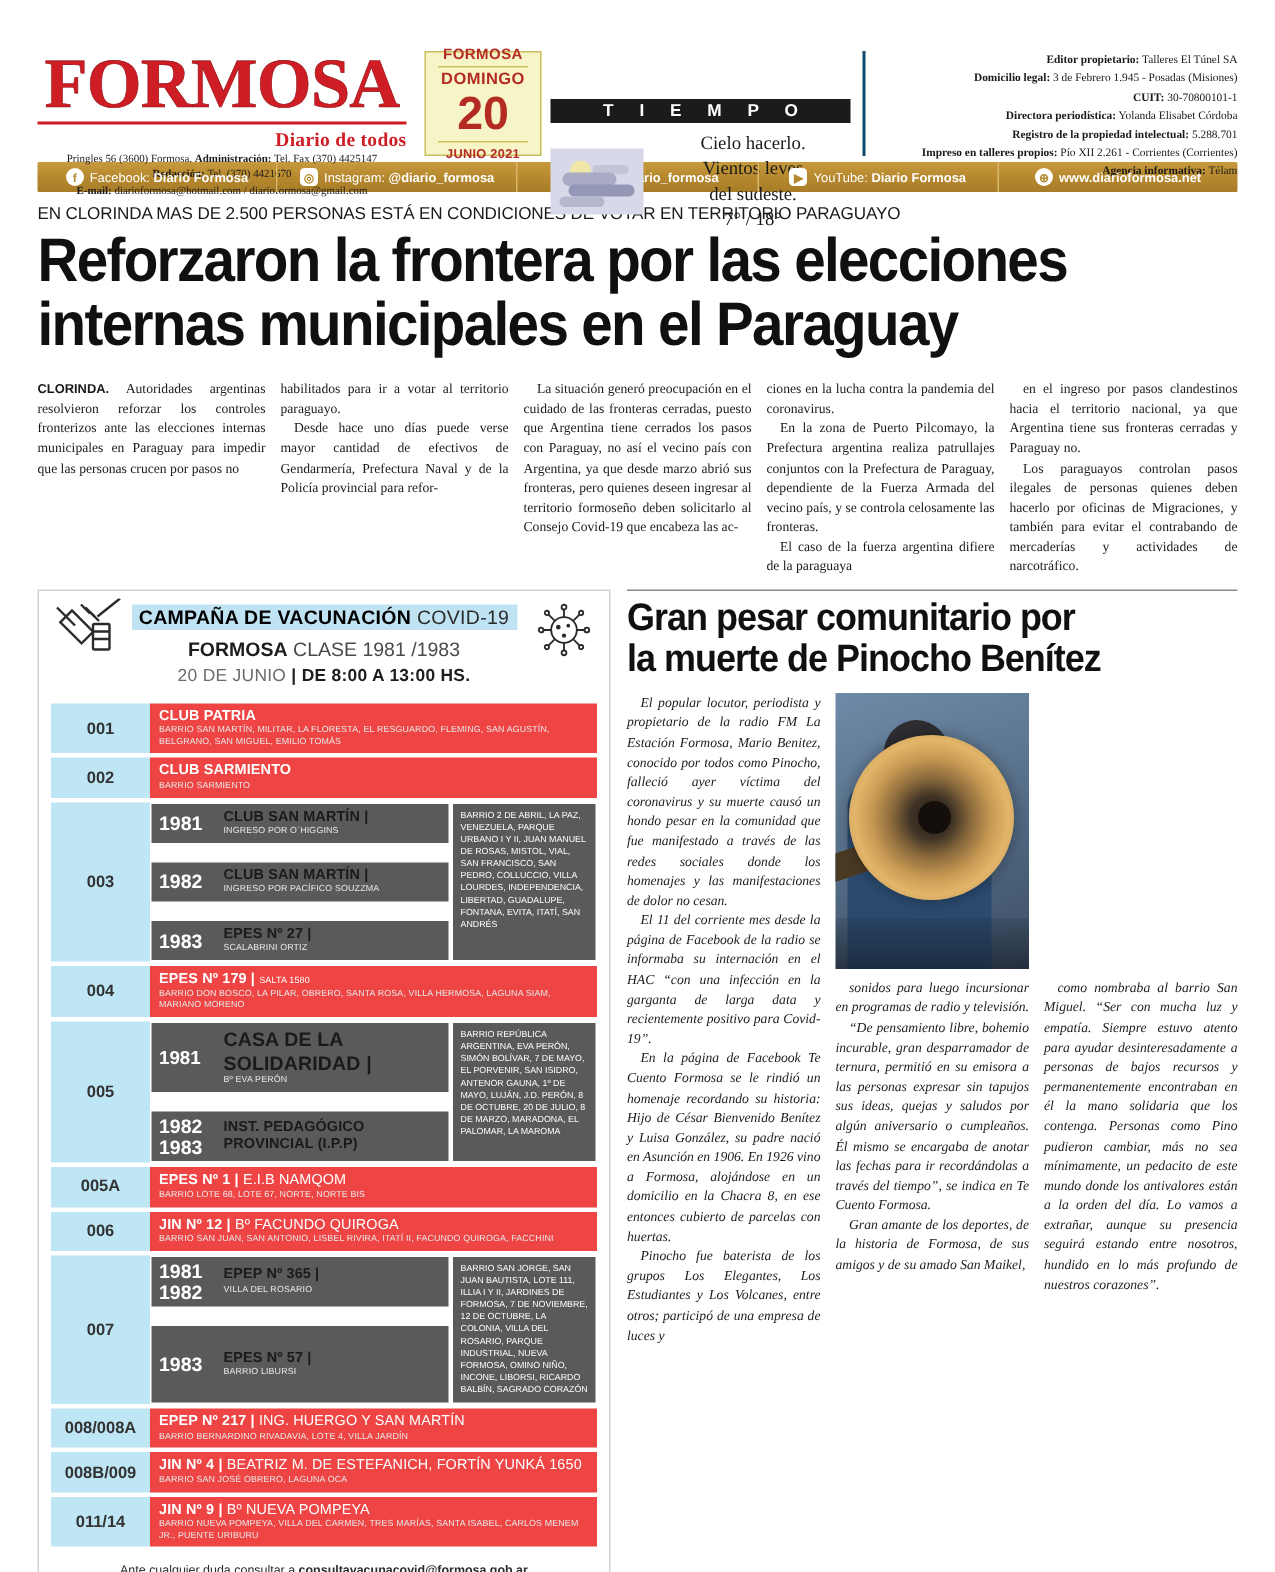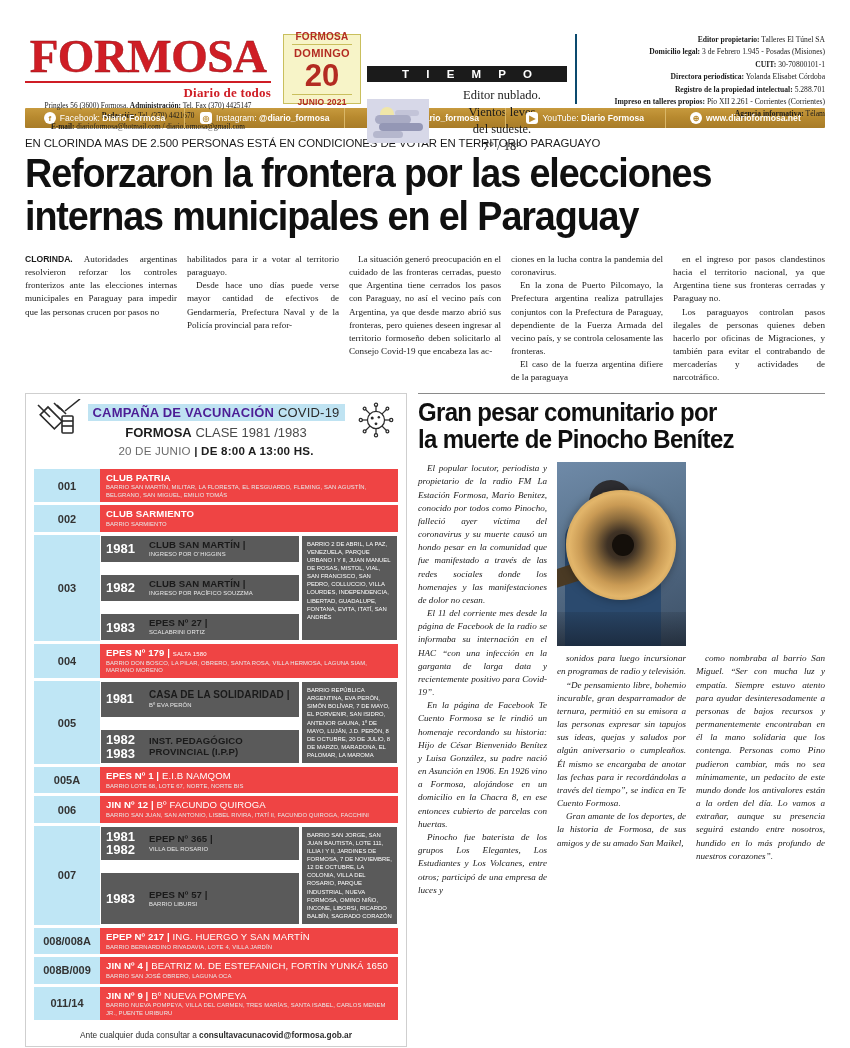--- a/index.html
+++ b/index.html
@@ -211,21 +211,21 @@
     padding:2px 0 4px 0;
   }
   .vax-t1{
     font-family:"Liberation Sans",sans-serif;
     font-size:13px;letter-spacing:0.2px;
     display:inline-block;
     background:#bfe3f2;
     padding:1px 5px;
     color:#2b2b2b;
   }
-  .vax-t1 b{font-weight:bold;color:#4c1d95;}
+  .vax-t1 b{font-weight:bold;color:#000000;}
   .vax-t2{
     font-family:"Liberation Sans",sans-serif;
     font-size:13px;margin-top:4px;color:#4a4a4a;
   }
   .vax-t2 b{font-weight:bold;color:#1d1d1d;}
   .vax-t3{
     font-family:"Liberation Sans",sans-serif;
     font-size:11.6px;margin-top:4px;color:#6b6b6b;letter-spacing:0.2px;
   }
   .vax-t3 b{font-weight:bold;color:#1d1d1d;}
@@ -367,21 +367,21 @@
       <div class="wx-title">T I E M P O</div>
       <div class="wx-body">
         <div class="wx-icon">
           <div class="sun"></div>
           <div class="cl c4"></div>
           <div class="cl c1"></div>
           <div class="cl c2"></div>
           <div class="cl c3"></div>
         </div>
         <div class="wx-text">
-          <div>Editor nublado.</div>
+          <div>Cielo hacerlo.</div>
           <div>Vientos leves</div>
           <div>del sudeste.</div>
           <div>7° / 18°</div>
         </div>
       </div>
     </div>
 
     <div class="mh-info">
       <div><b>Editor propietario:</b>
         <span>Talleres El Túnel SA</span></div>
@@ -580,21 +580,21 @@
           </tr>
 
           <tr>
             <td class="vcode">005</td>
             <td>
               <div class="vsplit">
                 <div class="vsplit-left">
                   <div class="vyear-row">
                     <div class="vyear small">1981</div>
                     <div class="vyear-txt">
-                      <div class="vname" style="font-size:10px;">CASA DE LA SOLIDARIDAD |</div>
+                      <div class="vname" style="font-size:13px;">CASA DE LA SOLIDARIDAD |</div>
                       <div class="vsub">Bº EVA PERÓN</div>
                     </div>
                   </div>
                   <div class="vyear-stack">
                     <div class="vyear-two">
                       <div>1982</div>
                       <div>1983</div>
                     </div>
                     <div class="vyear-txt">
                       <div class="vname" style="line-height:1.1;">INST. PEDAGÓGICO PROVINCIAL (I.P.P)</div>

